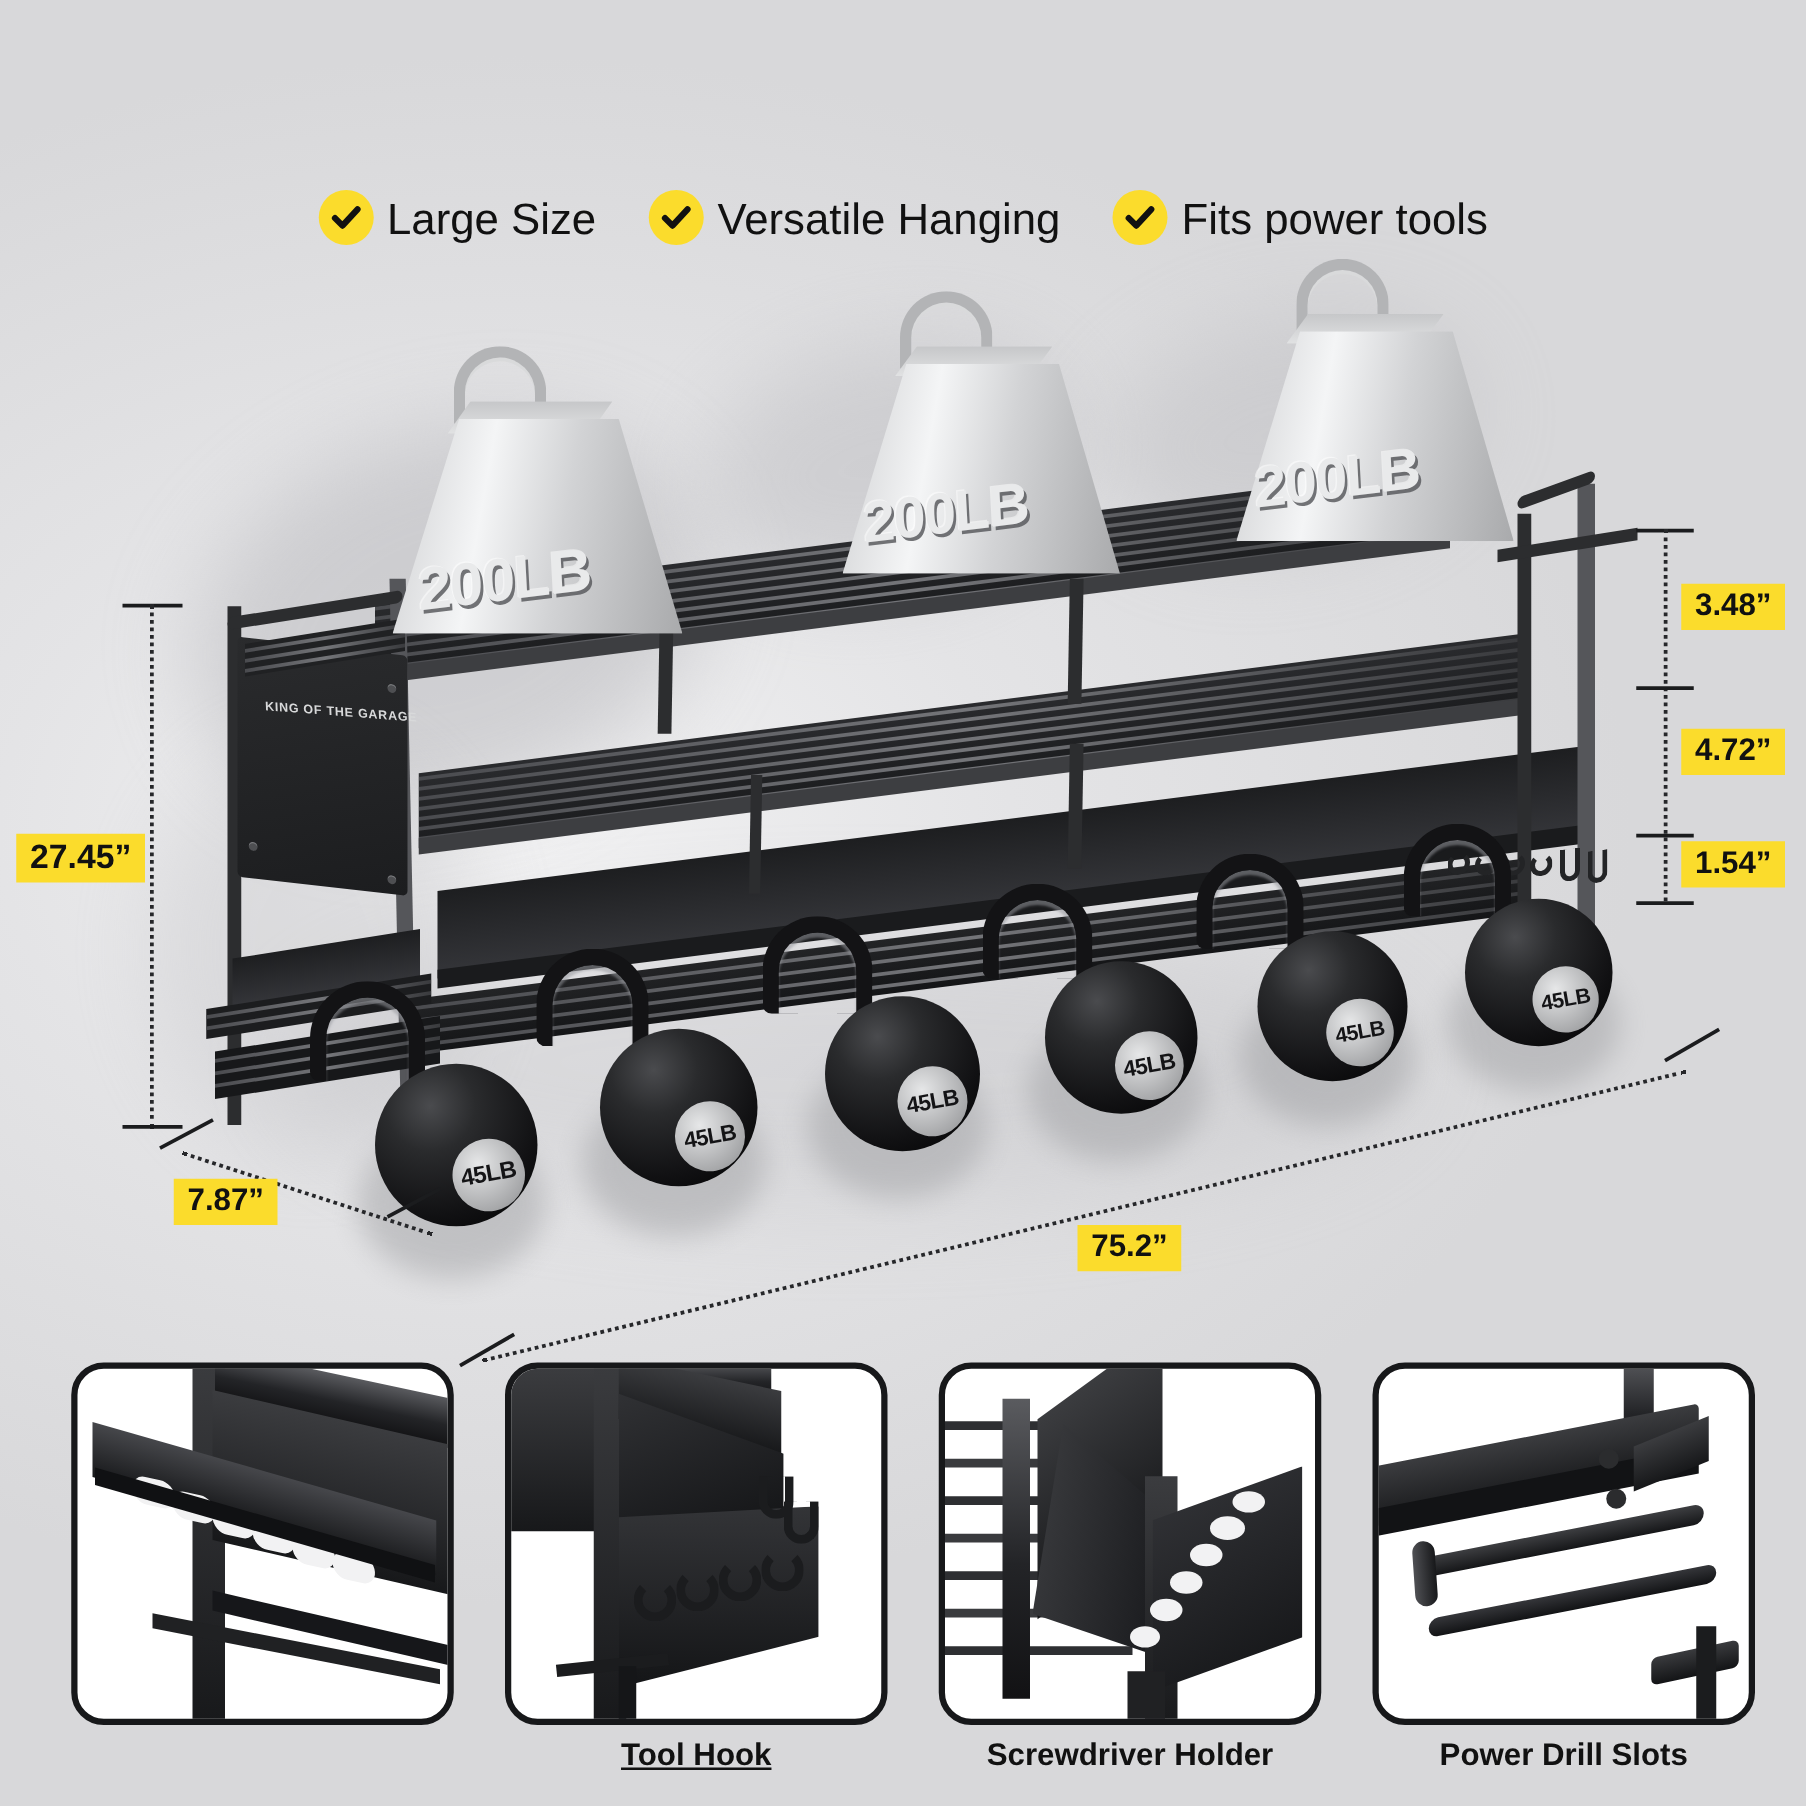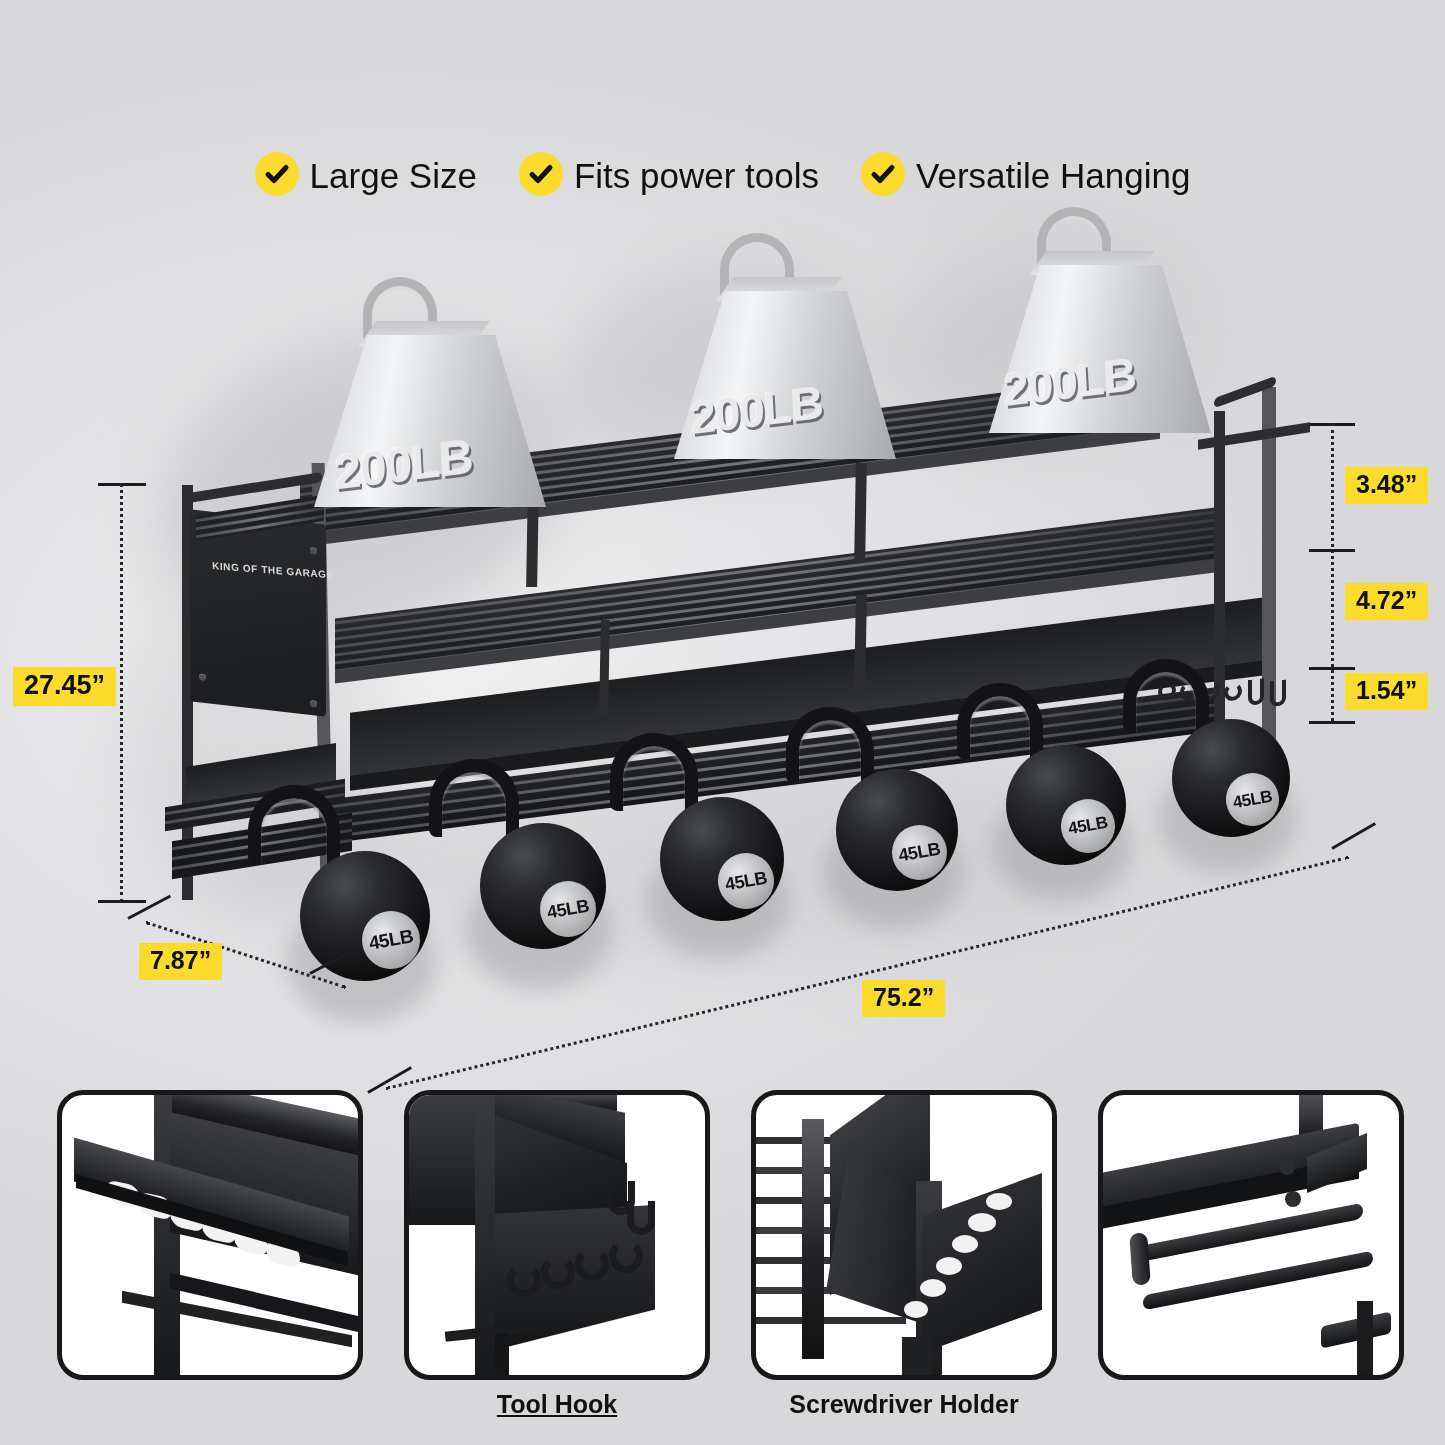--- a/index.html
+++ b/index.html
@@ -159,30 +159,30 @@
       </span>
       <span class="bullet-label">Large Size</span>
     </div>
 
     <div class="bullet">
       <span class="check-badge">
         <svg width="26" height="26" viewBox="0 0 26 26">
             <path d="M4 13.5 L10 19.5 L22 6.5" fill="none" stroke="#111" stroke-width="5" stroke-linecap="round" stroke-linejoin="round"></path>
           </svg>
       </span>
-      <span class="bullet-label">Fits power tools</span>
+      <span class="bullet-label">Versatile Hanging</span>
     </div>
 
     <div class="bullet">
       <span class="check-badge">
         <svg width="26" height="26" viewBox="0 0 26 26">
             <path d="M4 13.5 L10 19.5 L22 6.5" fill="none" stroke="#111" stroke-width="5" stroke-linecap="round" stroke-linejoin="round"></path>
           </svg>
       </span>
-      <span class="bullet-label">Versatile Hanging</span>
+      <span class="bullet-label">Fits power tools</span>
     </div>
 
   </div>
 </div>
 
 <div class="scene">
 
   <div class="wall-shadow ws1"></div>
   <div class="wall-shadow ws2"></div>
   <div class="wall-shadow ws3"></div>
@@ -445,14 +445,15 @@
       <div class="pbar g" style="left:204px; top:50px; width:60px; height:36px; transform:skewY(-22deg);"></div>
       <div class="pbar" style="left:176px; top:64px; width:16px; height:16px; border-radius:50%; background:#2b2c2e;"></div>
       <div class="pbar" style="left:182px; top:96px; width:16px; height:16px; border-radius:50%; background:#2b2c2e;"></div>
       <div class="pbar" style="left:30px; top:130px; width:230px; height:16px; transform:skewY(-11deg); background:linear-gradient(180deg,#3d3e41,#151618); border-radius:8px;"></div>
       <div class="pbar" style="left:28px; top:138px; width:18px; height:52px; background:linear-gradient(90deg,#4f5054,#17181a); border-radius:9px; transform:rotate(-4deg);"></div>
       <div class="pbar" style="left:40px; top:178px; width:230px; height:15px; transform:skewY(-11deg); background:linear-gradient(180deg,#35363a,#121315); border-radius:8px;"></div>
       <div class="pbar" style="left:218px; top:224px; width:70px; height:22px; transform:skewY(-12deg); background:linear-gradient(180deg,#3a3b3e,#131416); border-radius:5px;"></div>
       <div class="pbar" style="left:254px; top:206px; width:16px; height:84px; background:#1b1c1e;"></div>
     </div>
   </div>
+  <div class="fcap" style="left:1098px;">Power Drill Slots</div>
 
 </div>
 
 </body></html>

